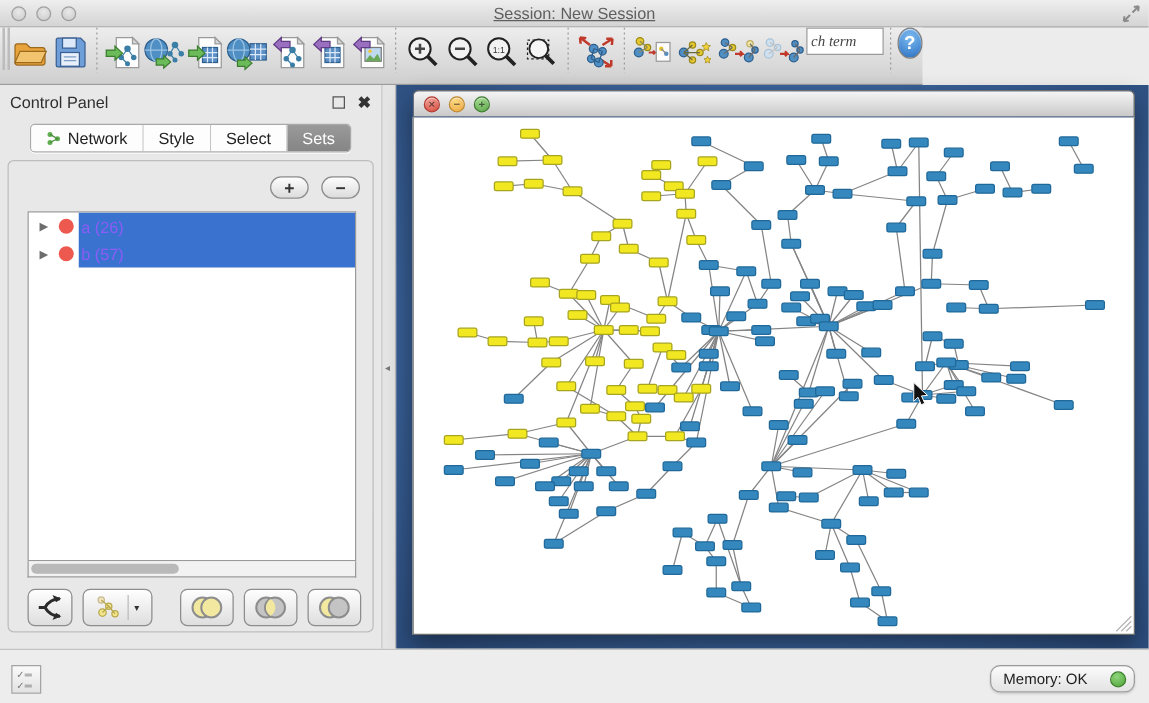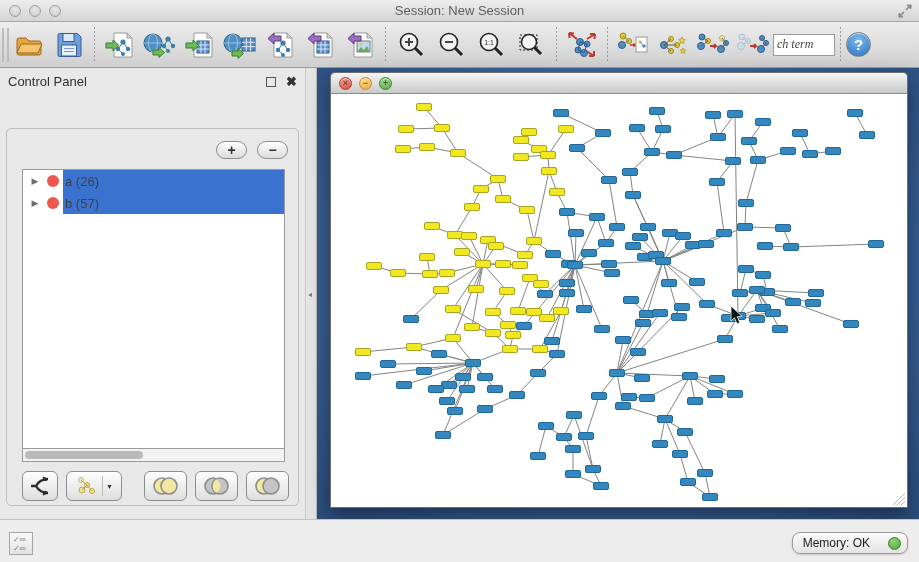--- a/index.html
+++ b/index.html
@@ -7,27 +7,27 @@
   body { font-family:"Liberation Sans", sans-serif; background:#ececec; position:relative; }
   .app { position:absolute; inset:0; }
 
   
   .titlebar { position:absolute; left:0; top:0; width:919px; height:22px;
     background:linear-gradient(#eeeeee,#d4d4d4); border-bottom:1px solid #a6a6a6;
     display:flex; align-items:center; }
   .traffic { display:flex; gap:8px; margin-left:9px; }
   .tl-circle { width:12px; height:12px; border-radius:50%;
     background:radial-gradient(circle at 50% 35%, #e9e9e9, #c9c9c9); border:1px solid #9f9f9f; }
-  .win-title { position:absolute; left:0; right:0; text-align:center; font-size:13px; color:#5f5f5f; }
+  .win-title { position:absolute; left:0; right:0; text-align:center; font-size:13px; color:#5f5f5f;text-decoration:underline; }
   .fullscreen-ic { position:absolute; right:6px; top:3px; width:16px; height:16px; color:#8a8a8a; font-size:11px; }
 
   
-  .toolbar { position:absolute; left:0; top:22px; width:919px; height:46px;
+  .toolbar { position:absolute; left:0; top:22px; width:738px; height:46px;
     background:linear-gradient(#ededed,#cfcfcf); border-bottom:1px solid #9b9b9b;
-    display:flex; align-items:center; }
+    display:flex; align-items:flex-start; }
   .tb-grip { width:7px; height:34px; margin-left:2px;
     border-left:2px solid #bcbcbc; border-right:2px solid #bcbcbc; }
   .tb-sep { width:1px; height:36px; margin:0 5px;
     background-image:linear-gradient(#9a9a9a 2px, transparent 2px); background-size:1px 4px; }
   .tb-btn { width:40px; height:40px; display:flex; align-items:center; justify-content:center;
     background:transparent; border:none; }
   .tb-btn svg { display:block; }
   .search-box { width:62px; height:22px; border:1px solid #9a9a9a; background:#fff;
     font-family:"Liberation Serif", serif; font-style:italic; font-size:12px; color:#444;
     padding:0 3px; }
@@ -59,21 +59,21 @@
   .pm-row { position:absolute; right:10px; top:12px; display:flex; gap:10px; }
   .pm-btn { width:31px; height:18px; border:1px solid #8d8d8d; border-radius:9px;
     background:linear-gradient(#fdfdfd,#dcdcdc); font-size:14px; font-weight:bold; color:#333;
     line-height:14px; display:flex; align-items:center; justify-content:center; }
   .set-list { position:absolute; left:15px; top:40px; width:263px; height:280px;
     background:#fff; border:1px solid #9a9a9a; overflow:hidden; }
   .set-row { height:22px; display:flex; align-items:center; position:relative; }
   .row-caret { width:24px; text-align:center; font-size:9px; color:#6d6d6d; z-index:2; }
   .row-dot { width:12px; height:12px; border-radius:50%; background:#ee594f; margin-right:6px; z-index:2; }
   .row-sel { position:absolute; left:40px; right:0; top:0; bottom:0; background:#3a73cf; }
-  .row-label { position:relative; z-index:2; font-size:13px; color:#404040; }
+  .row-label { position:relative; z-index:2; font-size:13px; color:#8b5cf6; }
   .hscroll { position:absolute; left:15px; top:320px; width:263px; height:13px;
     background:#f2f2f2; border:1px solid #9a9a9a; border-top:none; }
   .hthumb { position:absolute; left:2px; top:2px; width:118px; height:8px; border-radius:4px; background:#b9b9b9; }
 
   .cp-buttons { position:absolute; left:15px; top:342px; width:270px; height:32px; display:flex; gap:8px; }
   .cpb { height:30px; border:1px solid #8d8d8d; border-radius:6px;
     background:linear-gradient(#fefefe,#dedede); display:flex; align-items:center; justify-content:center; }
   .cpb.fork { width:36px; }
   .cpb.extract { width:56px; gap:2px; }
   .cpb.venn { width:43px; }
@@ -367,20 +367,42 @@
     </button>
   </div>
 
   <div class="main">
 
     <div class="control-panel">
       <div class="cp-header">
         <span class="cp-title">Control Panel</span>
         <span class="cp-float"></span>
         <span class="cp-close">✖</span>
+      </div>
+      <div class="tabbar">
+        <div class="segmented">
+          <div class="seg">
+            <svg class="net-glyph" viewBox="0 0 12 12">
+              <circle cx="3" cy="2.5" r="2" fill="#5faf4f"></circle>
+                <circle cx="3" cy="9" r="2" fill="#5faf4f"></circle>
+              <circle cx="9" cy="6" r="2" fill="#5faf4f"></circle>
+              <path d="M3 2.5 L9 6 L3 9" stroke="#4a8a3c" fill="none"></path>
+            </svg>
+            <span>Network</span>
+          </div>
+          <div class="seg">
+            <span>Style</span>
+          </div>
+          <div class="seg">
+            <span>Select</span>
+          </div>
+          <div class="seg selected">
+            <span>Sets</span>
+          </div>
+        </div>
       </div>
 
       <div class="sets-panel">
         <div class="pm-row">
           <button class="pm-btn">
             <span>+</span>
           </button>
           <button class="pm-btn">
             <span>−</span>
           </button>

